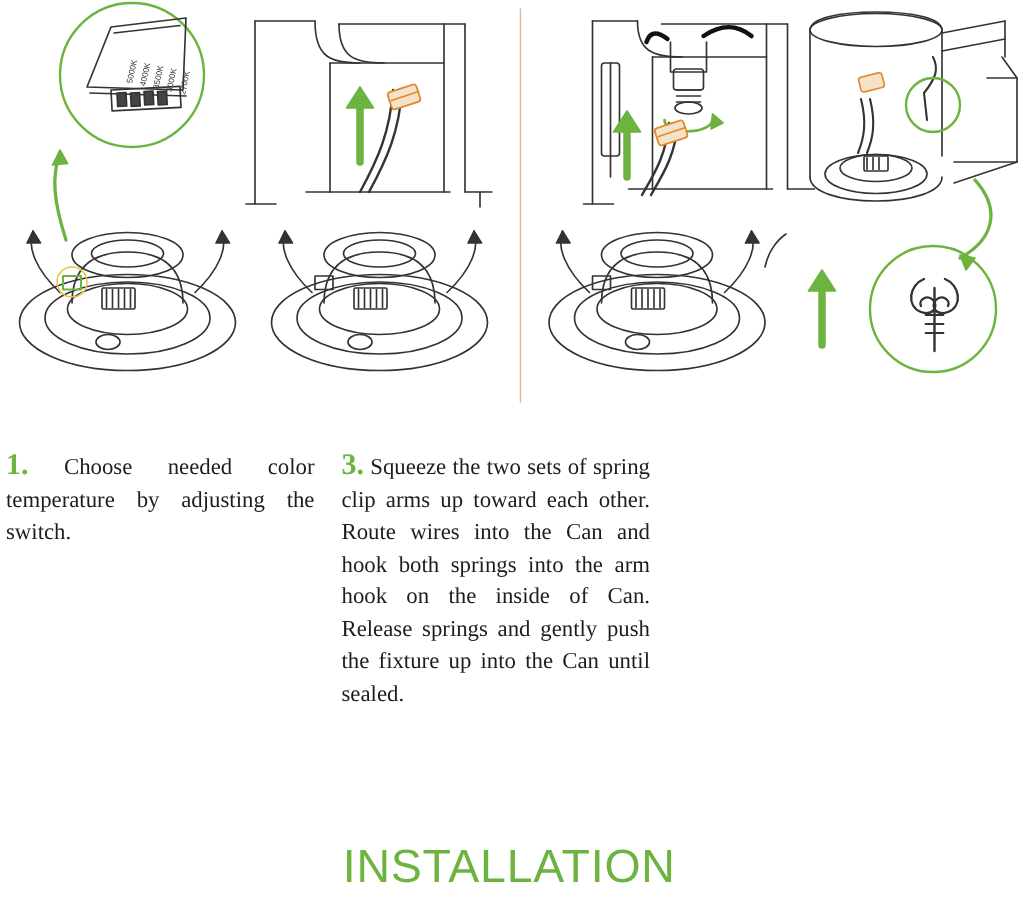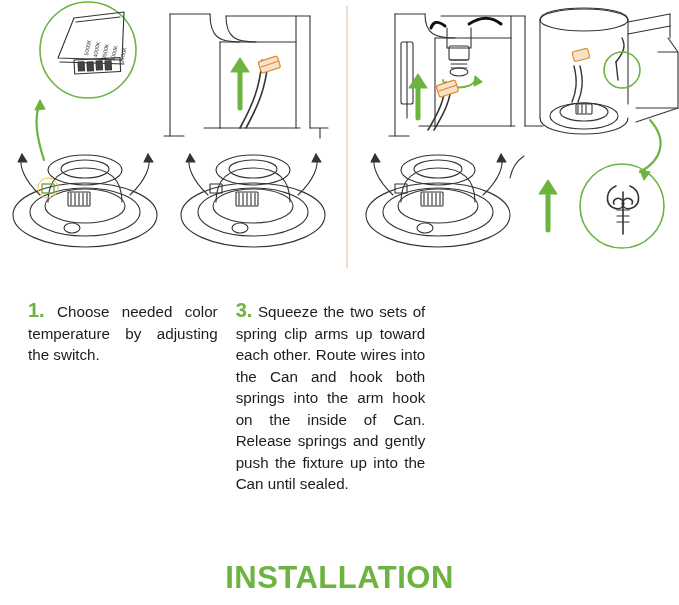--- a/index.html
+++ b/index.html
@@ -27,22 +27,23 @@
     width: 679px;
     height: 285px;
   }
   .steps {
     position: absolute;
     left: 0;
     top: 300px;
     width: 679px;
     display: flex;
     gap: 0;
-    padding: 0 28px;
+    padding: 0 4px;
     box-sizing: border-box;
+    font-family: Liberation Serif, serif;
   }
   .step {
     width: 33.333%;
     box-sizing: border-box;
     padding-right: 18px;
   }
   .step p {
     margin: 0;
     font-size: 15.2px;
     line-height: 21.5px;
@@ -58,21 +59,21 @@
   }
   .footer {
     position: absolute;
     left: 0;
     top: 560px;
     width: 679px;
     text-align: center;
   }
   .footer-title {
     color: #6cb33f;
-    font-weight: bold;
+    font-weight: normal;
     font-size: 31px;
     letter-spacing: 0.5px;
   }
   .divider-line {
     stroke: #e8b89a;
     stroke-width: 1;
   }
 </style>
 </head>
 <body>

